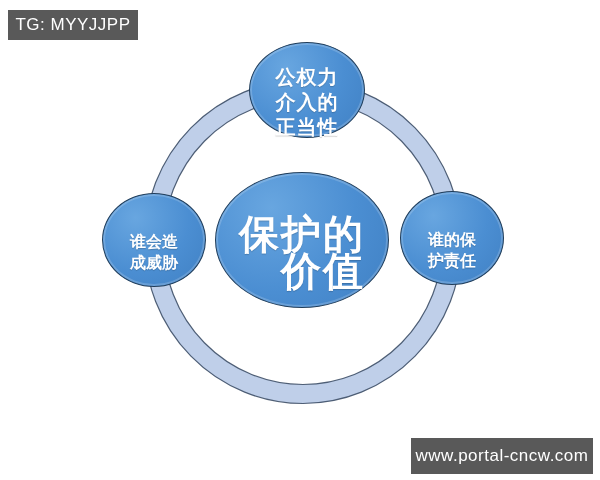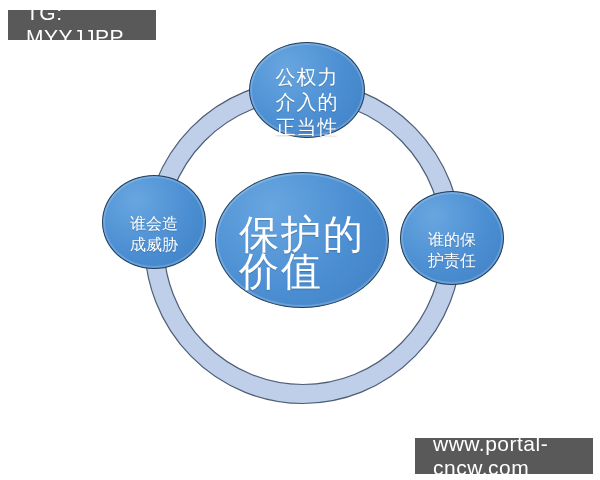--- a/index.html
+++ b/index.html
@@ -44,48 +44,47 @@
     position:absolute;
     border-radius:50%;
     background:radial-gradient(circle at 32% 26%, var(--node-fill-light) 0%, var(--node-fill) 55%, var(--node-fill-dark) 100%);
     border:1.4px solid var(--node-border);
     box-sizing:border-box;
     display:flex;align-items:center;justify-content:center;
     box-shadow:inset 0 0 0 2px rgba(255,255,255,0.18);
   }
   .node-label{
     white-space:pre-line;
-    text-align:left;
+    text-align:right;
     color:var(--node-text);
-    font-weight:normal;
+    font-weight:bold;
     text-shadow:0 1px 1px rgba(0,0,0,0.18);
     margin-top:25px;
   }
   .node-outer{width:116px;height:96px;}
   .node-outer .node-label{font-size:20px;line-height:25px;letter-spacing:1px;}
   .node-side{width:104px;height:94px;}
   .node-top{left:249px;top:42px;}
   .node-bottom{left:249px;top:346px;}
-  .node-left{left:102px;top:175px;}
+  .node-left{left:102px;top:193px;}
   .node-right{left:400px;top:191px;}
   .node-center{
     left:215px;top:172px;width:174px;height:136px;
   }
   .node-center .node-label{font-size:40px;line-height:37px;letter-spacing:2px;}
   .wm{
     position:absolute;
     background:var(--label-bg);
     color:var(--label-text);
     display:flex;align-items:center;justify-content:center;
-    font-size:21px;
+    font-size:17px;
     letter-spacing:0.5px;
-    padding-left:18px;
   }
   .wm-top-left{left:8px;top:10px;width:130px;height:30px;}
-  .wm-bottom-right{right:7px;bottom:6px;width:160px;height:36px;}
+  .wm-bottom-right{right:7px;bottom:6px;width:182px;height:36px;}
 </style>
 </head>
 <body>
 
 <div class="canvas">
 
   <svg class="ring-svg" viewBox="0 0 600 480" xmlns="http://www.w3.org/2000/svg" aria-hidden="true">
     <ellipse class="ring-band" cx="303" cy="242" rx="149" ry="152"></ellipse>
     <ellipse class="ring-edge" cx="303" cy="242" rx="158.5" ry="161.5"></ellipse>
     <ellipse class="ring-edge" cx="303" cy="242" rx="139.5" ry="142.5"></ellipse>

